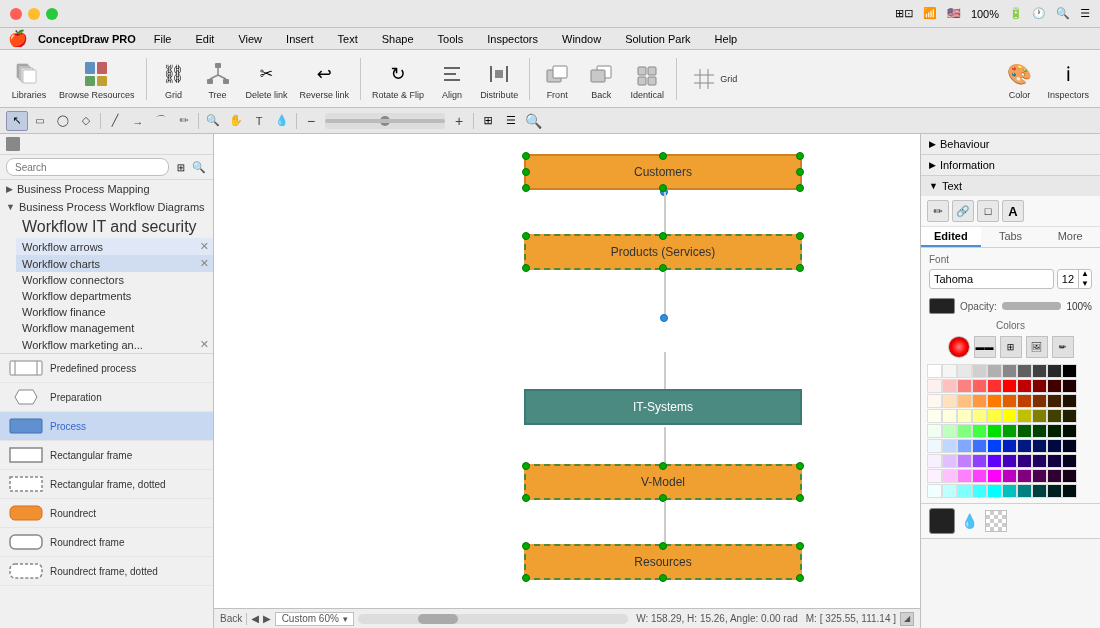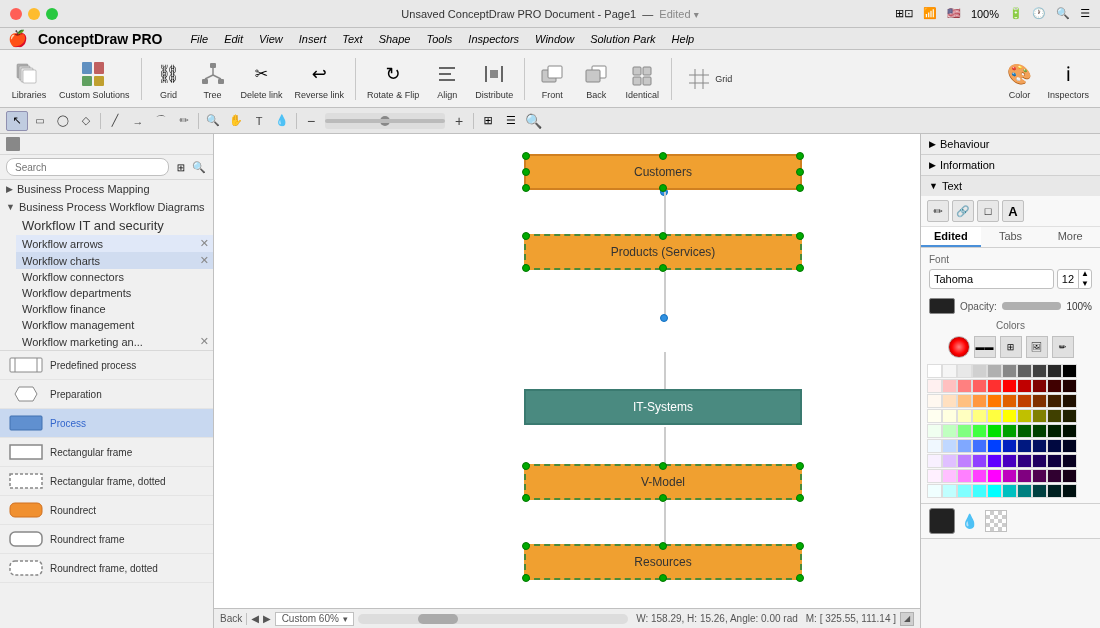--- a/index.html
+++ b/index.html
@@ -11,42 +11,36 @@
   </style>
 </head>
 <body>
 
 <div style="height:28px; background:#e8e8e8; display:flex; align-items:center; padding:0 10px; border-bottom:1px solid #c0c0c0; position:relative;">
   <div style="display:flex;gap:6px;">
     <div class="window-btn btn-close"></div>
     <div class="window-btn btn-min"></div>
     <div class="window-btn btn-max"></div>
   </div>
-  <div style="position:absolute;left:50%;transform:translateX(-50%);font-size:11px;color:#333;">
-    <span>Unsaved ConceptDraw PRO Document - Page1</span>
-    &nbsp;—&nbsp;
-    <span style="color:#888;">Edited</span>
-    <span style="color:#888;font-size:10px;">▾</span>
-  </div>
   <div style="margin-left:auto;display:flex;align-items:center;gap:10px;font-size:11px;">
     <span>⊞⊡</span>
     <span>📶</span>
     <span>🇺🇸</span>
     <span>100%</span>
     <span>🔋</span>
     <span>🕐</span>
     <span>🔍</span>
     <span>☰</span>
   </div>
 </div>
 
 <div style="height:22px; background:#e8e8e8; display:flex; align-items:center; padding:0 8px; border-bottom:1px solid #c0c0c0; flex-shrink:0;">
   <span style="font-size:16px;margin-right:10px;">🍎</span>
-  <span style="font-weight:bold;font-size:14px;margin-right:20px;text-align:center;">ConceptDraw PRO</span>
-  <div style="display:flex;gap:0;font-style:italic;">
+  <span style="font-weight:bold;font-size:11px;margin-right:10px;text-align:center;">ConceptDraw PRO</span>
+  <div style="display:flex;gap:8px;">
     <span style="padding:0 8px;font-size:11px;cursor:default;">File</span>
     <span style="padding:0 8px;font-size:11px;cursor:default;">Edit</span>
     <span style="padding:0 8px;font-size:11px;cursor:default;">View</span>
     <span style="padding:0 8px;font-size:11px;cursor:default;">Insert</span>
     <span style="padding:0 8px;font-size:11px;cursor:default;">Text</span>
     <span style="padding:0 8px;font-size:11px;cursor:default;">Shape</span>
     <span style="padding:0 8px;font-size:11px;cursor:default;">Tools</span>
     <span style="padding:0 8px;font-size:11px;cursor:default;">Inspectors</span>
     <span style="padding:0 8px;font-size:11px;cursor:default;">Window</span>
     <span style="padding:0 8px;font-size:11px;cursor:default;">Solution Park</span>
@@ -70,21 +64,21 @@
 
   <div style="display:flex;flex-direction:column;align-items:center;padding:2px 5px;cursor:pointer;min-width:58px;">
     <div style="width:32px;height:32px;display:flex;align-items:center;justify-content:center;">
       <svg width="28" height="28" viewBox="0 0 28 28">
           <rect x="2" y="2" width="10" height="12" rx="1" fill="#6090c0"></rect>
           <rect x="14" y="2" width="10" height="12" rx="1" fill="#c06060"></rect>
           <rect x="2" y="16" width="10" height="10" rx="1" fill="#60a060"></rect>
           <rect x="14" y="16" width="10" height="10" rx="1" fill="#c0a030"></rect>
         </svg>
     </div>
-    <span style="font-size:9px;color:#333;">Custom Solutions</span>
+    <span style="font-size:9px;color:#333;">Browse Resources</span>
   </div>
 
   <div style="width:1px;height:42px;background:#c8c8c8;margin:0 4px;"></div>
 
   <div style="display:flex;flex-direction:column;align-items:center;padding:2px 5px;cursor:pointer;min-width:36px;">
     <div style="width:32px;height:32px;display:flex;align-items:center;justify-content:center;font-size:18px;">⛓</div>
     <span style="font-size:9px;color:#333;">Grid</span>
   </div>
 
   <div style="display:flex;flex-direction:column;align-items:center;padding:2px 5px;cursor:pointer;min-width:36px;">
@@ -260,21 +254,21 @@
         <span style="font-size:9px;margin-right:4px;color:#555;">▶</span>
         <span>Business Process Mapping</span>
       </div>
 
       <div style="display:flex;align-items:center;padding:3px 6px;font-size:11px;color:#333;cursor:pointer;">
         <span style="font-size:9px;margin-right:4px;color:#555;">▼</span>
         <span>Business Process Workflow Diagrams</span>
       </div>
 
       <div style="padding-left:16px;">
-        <div style="padding:2px 6px;font-size:13px;color:#333;cursor:pointer;">Workflow IT and security</div>
+        <div style="padding:2px 6px;font-size:16px;color:#333;cursor:pointer;">Workflow IT and security</div>
 
         <div style="display:flex;align-items:center;justify-content:space-between;padding:2px 4px 2px 6px;font-size:11px;color:#333;cursor:pointer;background:#e0e8f8;">
           <span>Workflow arrows</span>
           <span style="font-size:11px;color:#888;cursor:pointer;">✕</span>
         </div>
 
         <div style="display:flex;align-items:center;justify-content:space-between;padding:2px 4px 2px 6px;font-size:11px;color:#333;cursor:pointer;background:#d0dcf0;">
           <span>Workflow charts</span>
           <span style="font-size:11px;color:#888;cursor:pointer;">✕</span>
         </div>

